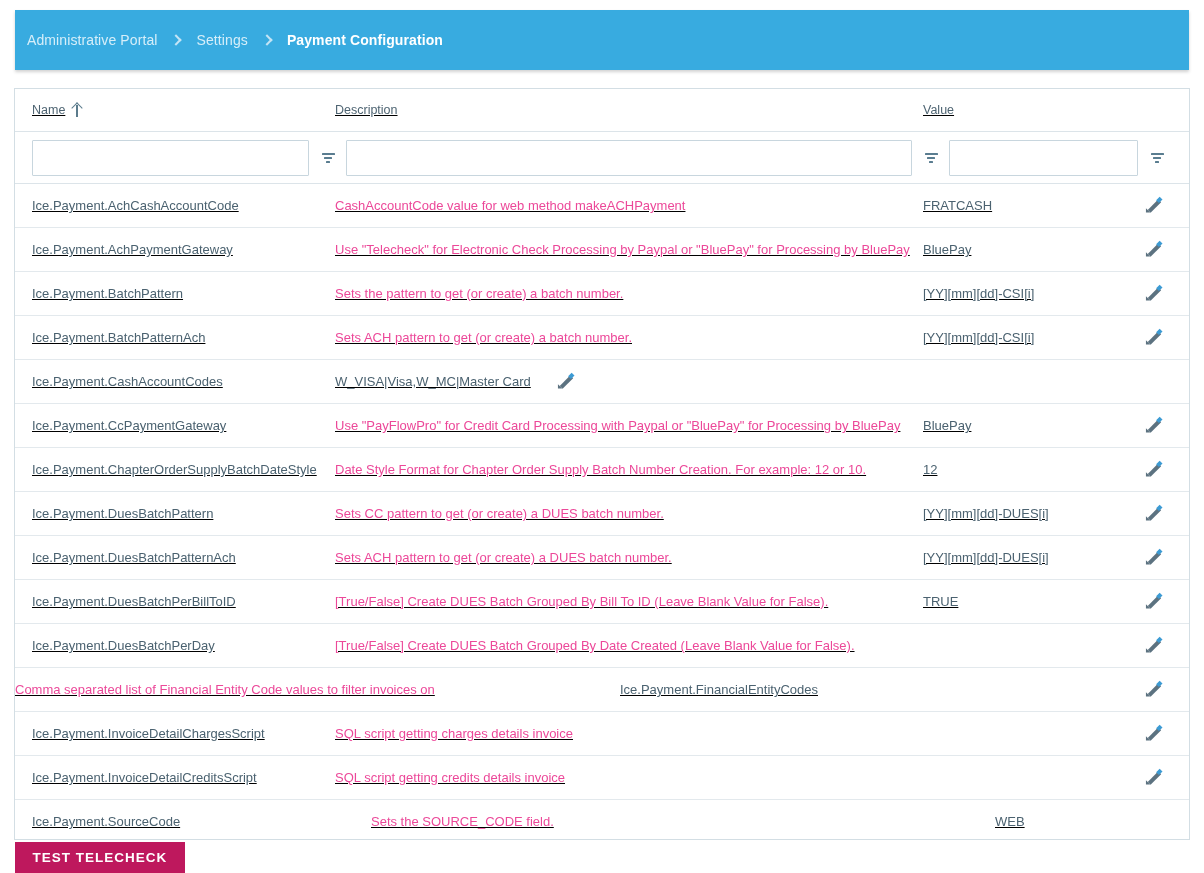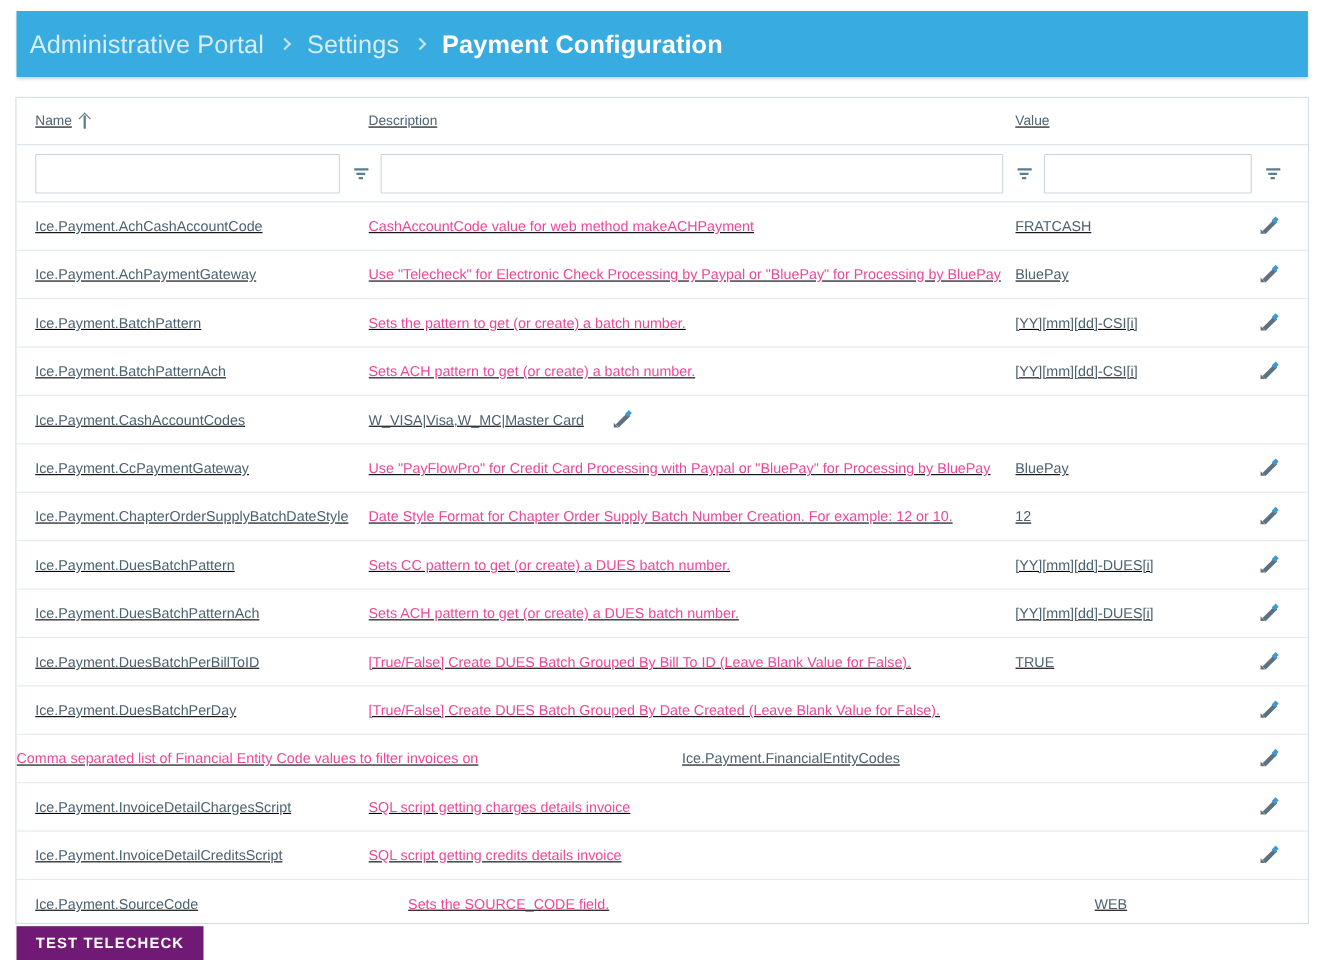--- a/index.html
+++ b/index.html
@@ -22,21 +22,21 @@
     top: 10px;
     width: 1174px;
     height: 60px;
     background: #38ABE0;
     display: flex;
     align-items: center;
     padding-left: 12px;
     box-shadow: 0 2px 3px rgba(0,0,0,0.18);
   }
   .crumb {
-    font-size: 23px;
+    font-size: 14px;
     letter-spacing: .1px;
     white-space: nowrap;
   }
   .crumb.muted { color: #D6EEF9; font-weight: 400; }
   .crumb.current { color: #ffffff; font-weight: 700; }
   .chev {
     display: inline-block;
     width: 8px; height: 8px;
     border-right: 2.2px solid #C4E4F5;
     border-top: 2.2px solid #C4E4F5;
@@ -202,21 +202,21 @@
     transform: rotate(-135deg);
   }
 
   
   .test-btn {
     position: absolute;
     left: 15px;
     top: 842px;
     width: 170px;
     height: 31px;
-    background: #701a75;
+    background: #be185d;
     color: #ffffff;
     border: none;
     font-family: "Liberation Sans", sans-serif;
     font-size: 13.5px;
     font-weight: 700;
     letter-spacing: 1px;
     text-align: center;
     line-height: 31px;
     cursor: pointer;
     padding: 0;

